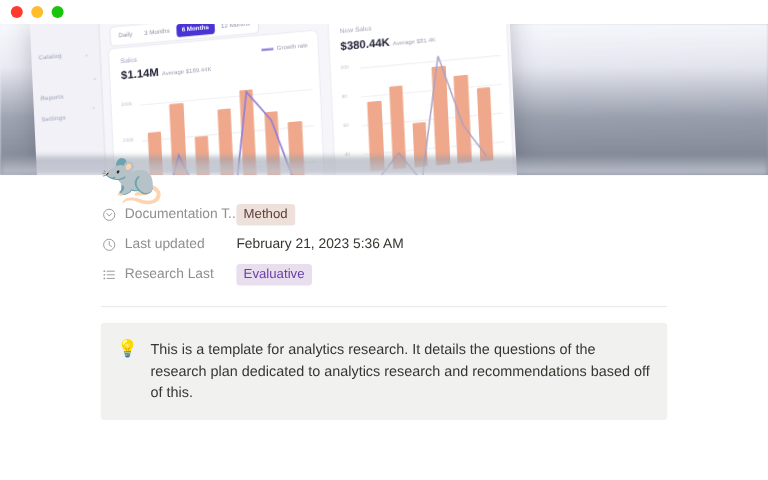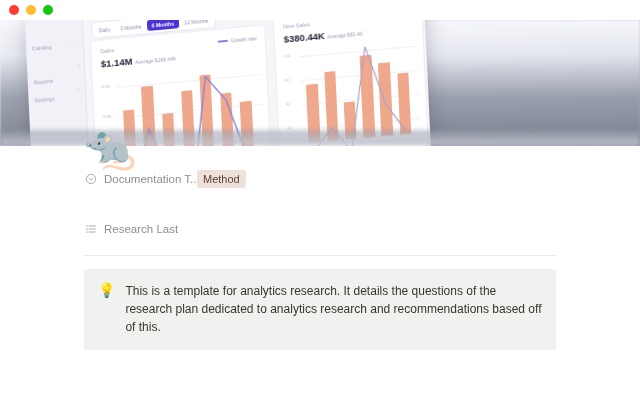--- a/index.html
+++ b/index.html
@@ -409,34 +409,47 @@
             </svg>
           </span>
           <span>Documentation T...</span>
         </div>
         <div class="property-value">
           <span class="badge" style="background:#eee0db; color:#5d4037;">Method</span>
         </div>
       </div>
 
       <div class="property-row">
+        <div class="property-label">
+          <span class="property-icon">
+            <svg width="12" height="12" viewBox="0 0 16 16" fill="none">
+              <circle cx="8" cy="8" r="6.2" stroke="#9b9b9b" stroke-width="1.1"></circle>
+              <path d="M8 4.4V8.2L10.5 9.8" stroke="#9b9b9b" stroke-width="1.1" stroke-linecap="round" stroke-linejoin="round"></path>
+            </svg>
+          </span>
+          <span>Last updated</span>
+        </div>
+        <div class="property-value">February 21, 2023 5:36 AM</div>
       </div>
 
       <div class="property-row">
         <div class="property-label">
           <span class="property-icon">
             <svg width="12" height="12" viewBox="0 0 16 16" fill="none">
               <circle cx="2.6" cy="4" r="1" fill="#9b9b9b"></circle>
               <circle cx="2.6" cy="8" r="1" fill="#9b9b9b"></circle>
               <circle cx="2.6" cy="12" r="1" fill="#9b9b9b"></circle>
               <path d="M5.6 4h8.2M5.6 8h8.2M5.6 12h8.2" stroke="#9b9b9b" stroke-width="1.1" stroke-linecap="round"></path>
             </svg>
           </span>
           <span>Research Last</span>
         </div>
+        <div class="property-value">
+          <span class="badge" style="background:#e8deee; color:#6940a5;">Evaluative</span>
+        </div>
       </div>
     </div>
 
     <div id="divider"></div>
 
     <div id="callout">
       <span id="callout-icon">💡</span>
       <span id="callout-text">This is a template for analytics research. It details the questions of the research plan dedicated to analytics research and recommendations based off of this.</span>
     </div>
 

